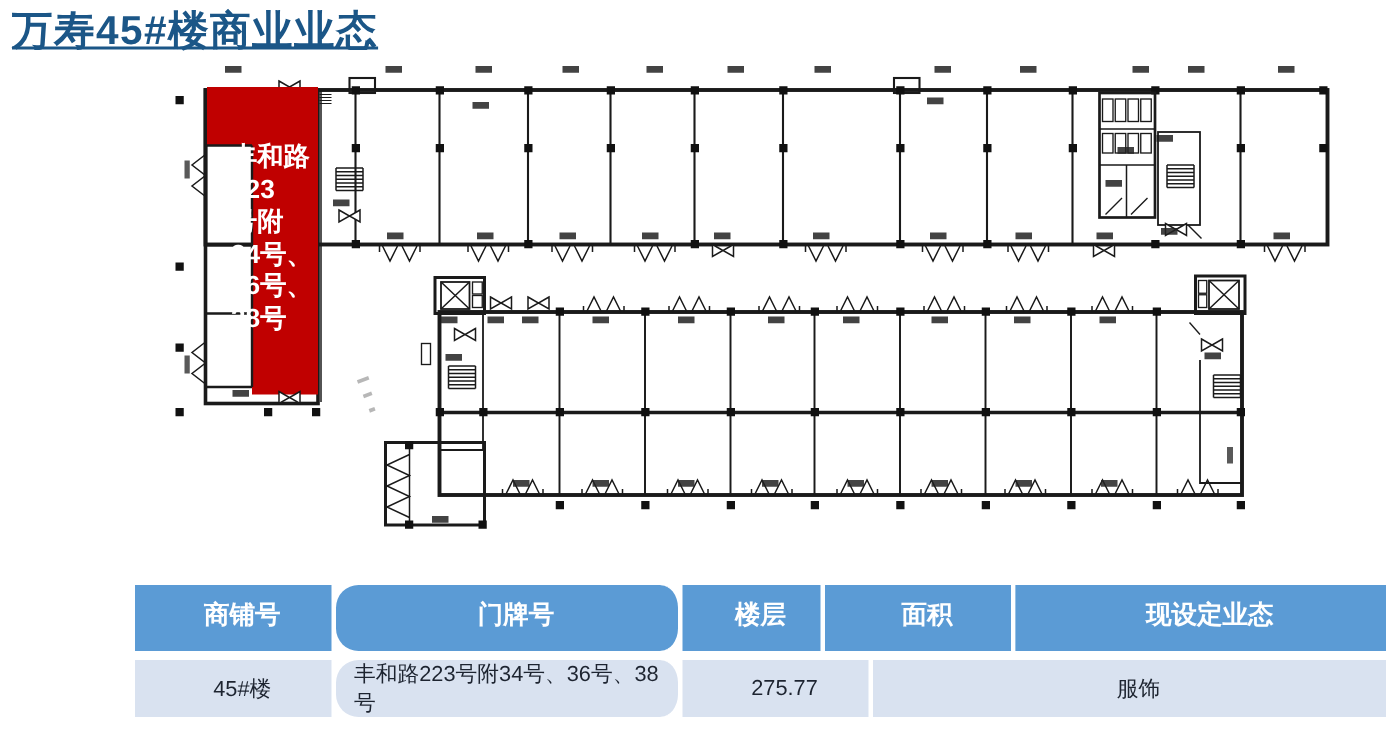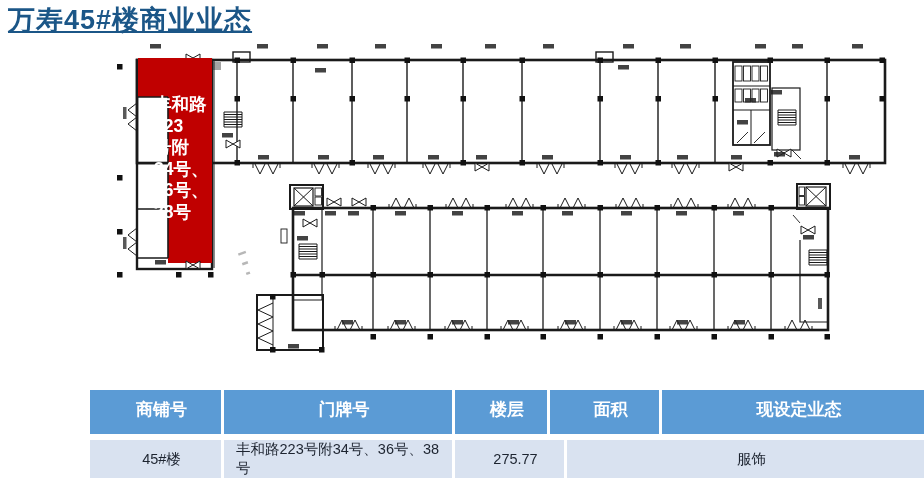--- a/index.html
+++ b/index.html
@@ -26,21 +26,21 @@
     padding-top:8px;box-sizing:border-box;
   }
   .t-gap{height:6px;background:#ffffff;}
   .t-body .t-cell{
     background:#D9E2F0;color:#1d2430;font-size:14.5px;
     height:38px;display:flex;justify-content:center;align-items:center;
     box-sizing:border-box;
   }
   .t-cell{border-right:3px solid #ffffff;padding-left:12px;}
   .t-cell:last-child{border-right:none;}
-  .c1{width:134px;} .c2{width:231px;} .c3{width:95px;} .c4{width:112px;} .c5{flex:1;}
+  .c1{width:134px;} .c2{width:231px;border-radius:15px;} .c3{width:95px;} .c4{width:127px;} .c5{flex:1;}
   .plan-line{stroke:#1a1a1a;fill:none;}
 </style>
 </head>
 <body>
 
 <div class="page-title">万寿45#楼商业业态</div>
 
 <svg class="plan-svg" width="924" height="382" viewBox="0 0 924 382" xmlns="http://www.w3.org/2000/svg">
   <defs>
     <g id="dd-down">

